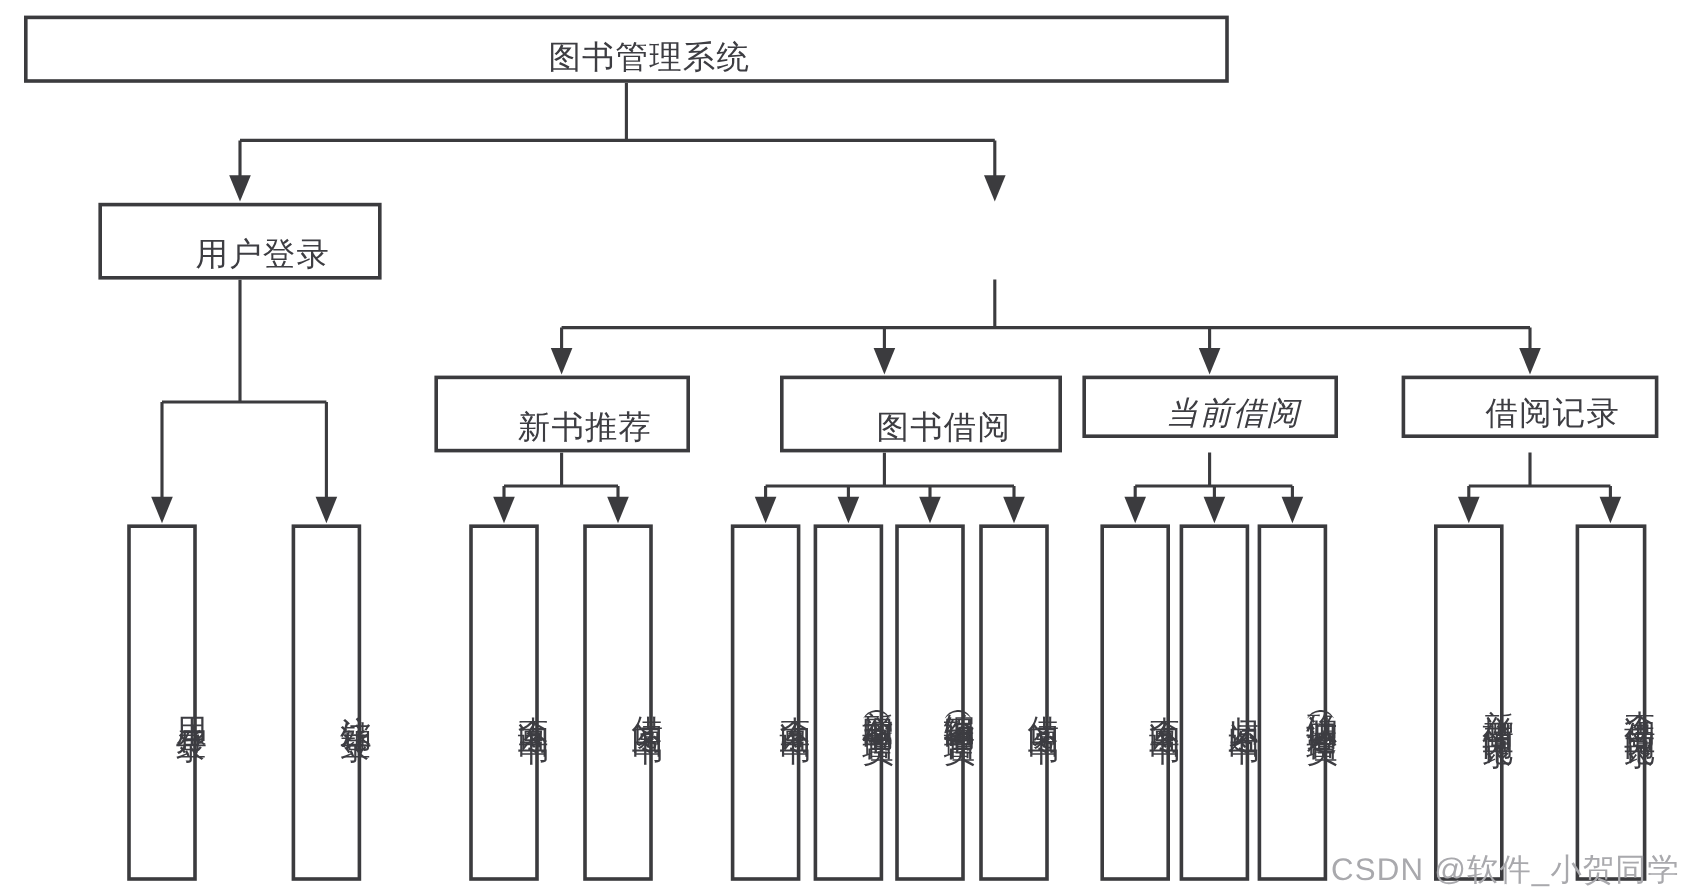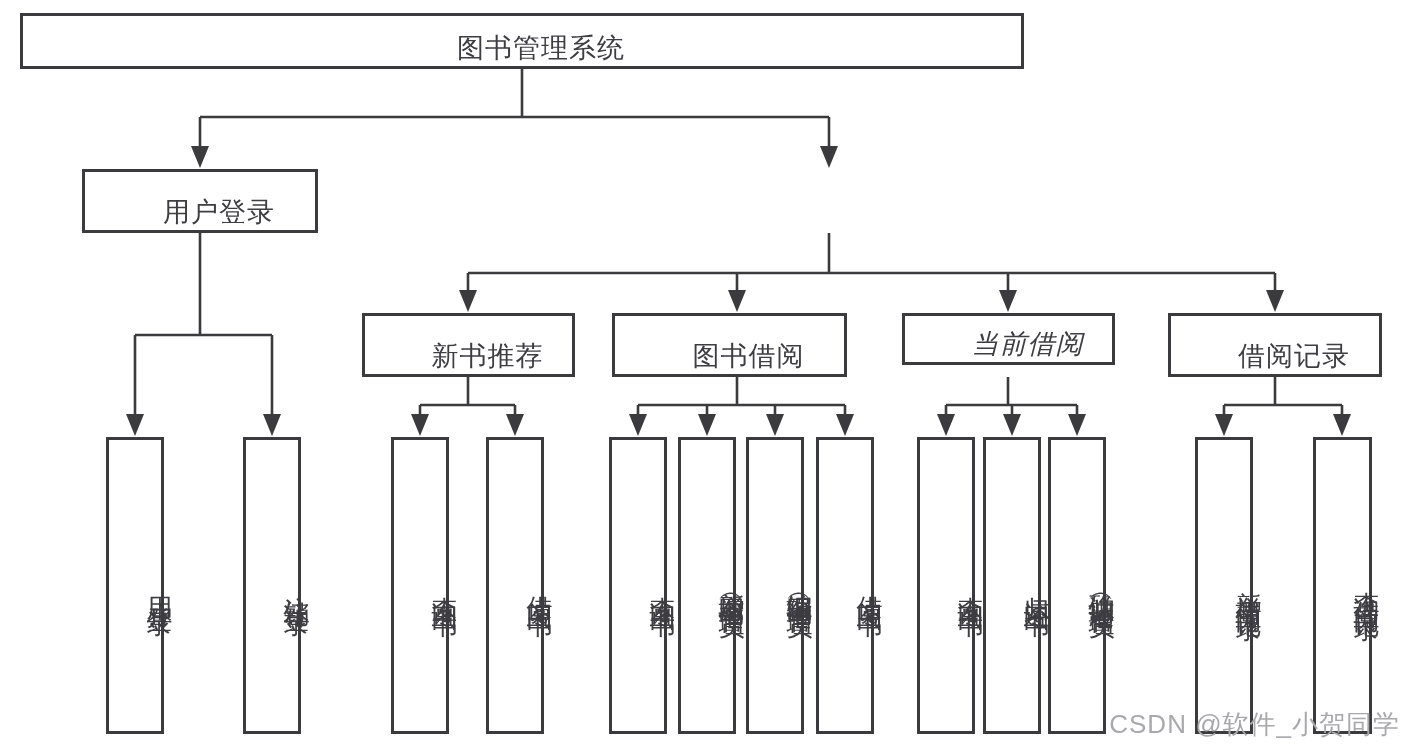--- a/index.html
+++ b/index.html
@@ -106,27 +106,27 @@
     <span>图书管理系统</span>
   </div>
 
   <div class="node" style="left:82px; top:169px; width:236px; height:64px;">
     <span>用户登录</span>
   </div>
 
   <div class="node" style="left:362px; top:313px; width:213px; height:64px;">
     <span>新书推荐</span>
   </div>
-  <div class="node" style="left:612px; top:313px; width:235px; height:64px;">
+  <div class="node" style="left:650px; top:313px; width:235px; height:64px;">
     <span>图书借阅</span>
   </div>
   <div class="node" style="left:902px; top:313px; width:213px; height:52px;font-style:italic;">
     <span>当前借阅</span>
   </div>
-  <div class="node" style="left:1168px; top:313px; width:214px; height:64px;">
+  <div class="node" style="left:1168px; top:313px; width:214px; height:52px;">
     <span>借阅记录</span>
   </div>
 
   <div class="node leaf" style="left:106px; top:437px; width:58px; height:297px;">
     <span>用户登录</span>
   </div>
   <div class="node leaf" style="left:243px; top:437px; width:58px; height:297px;">
     <span>注销登录</span>
   </div>
 

